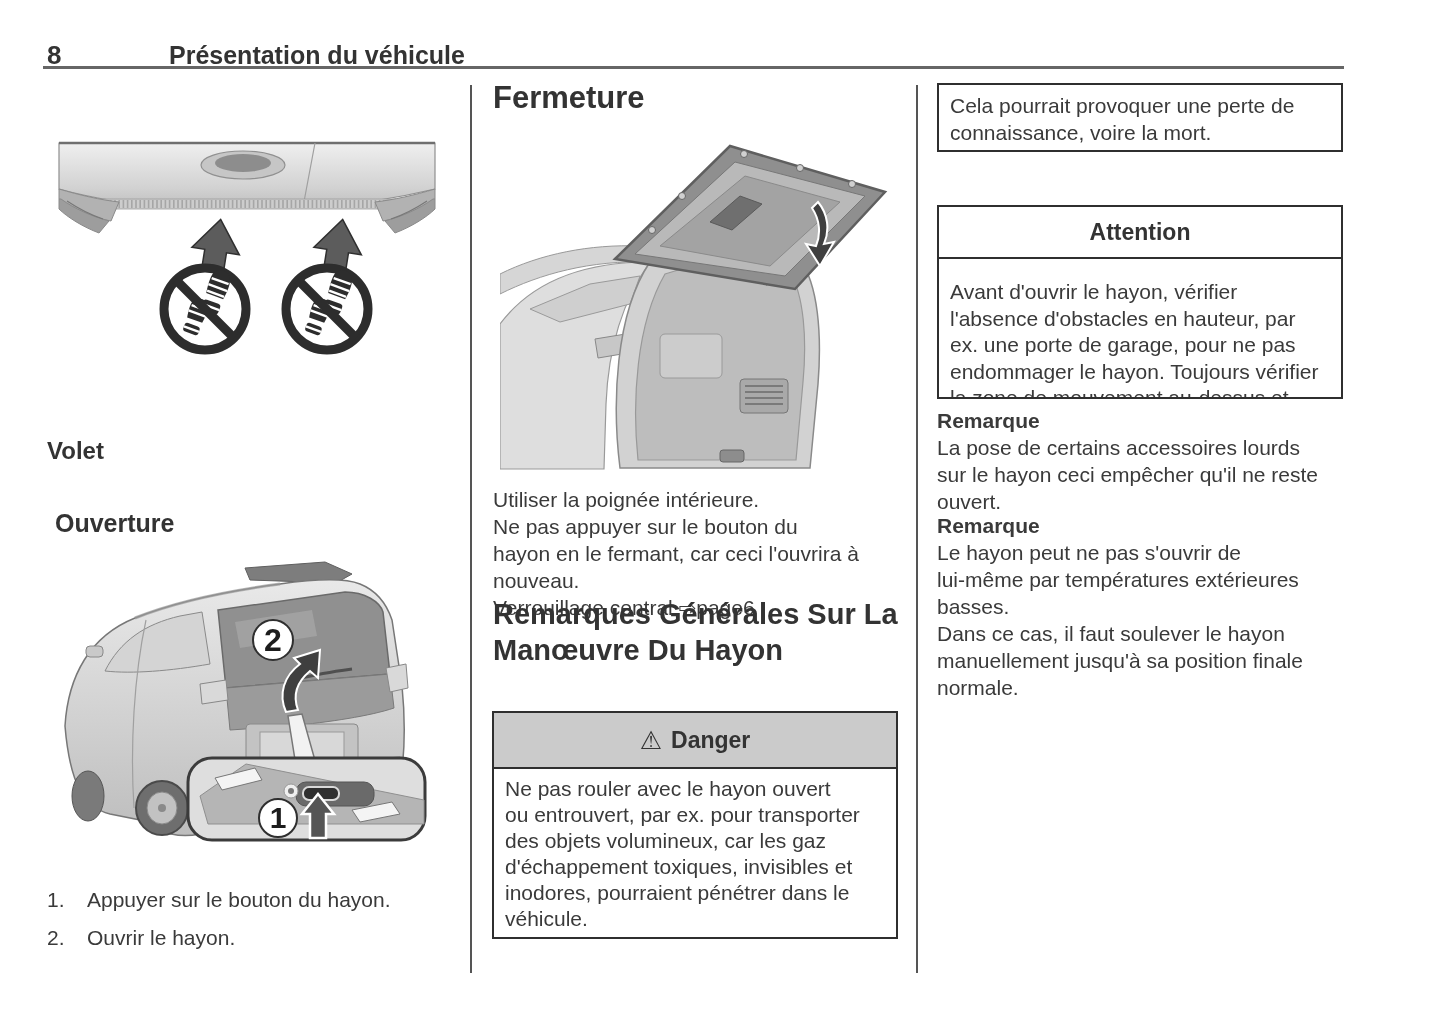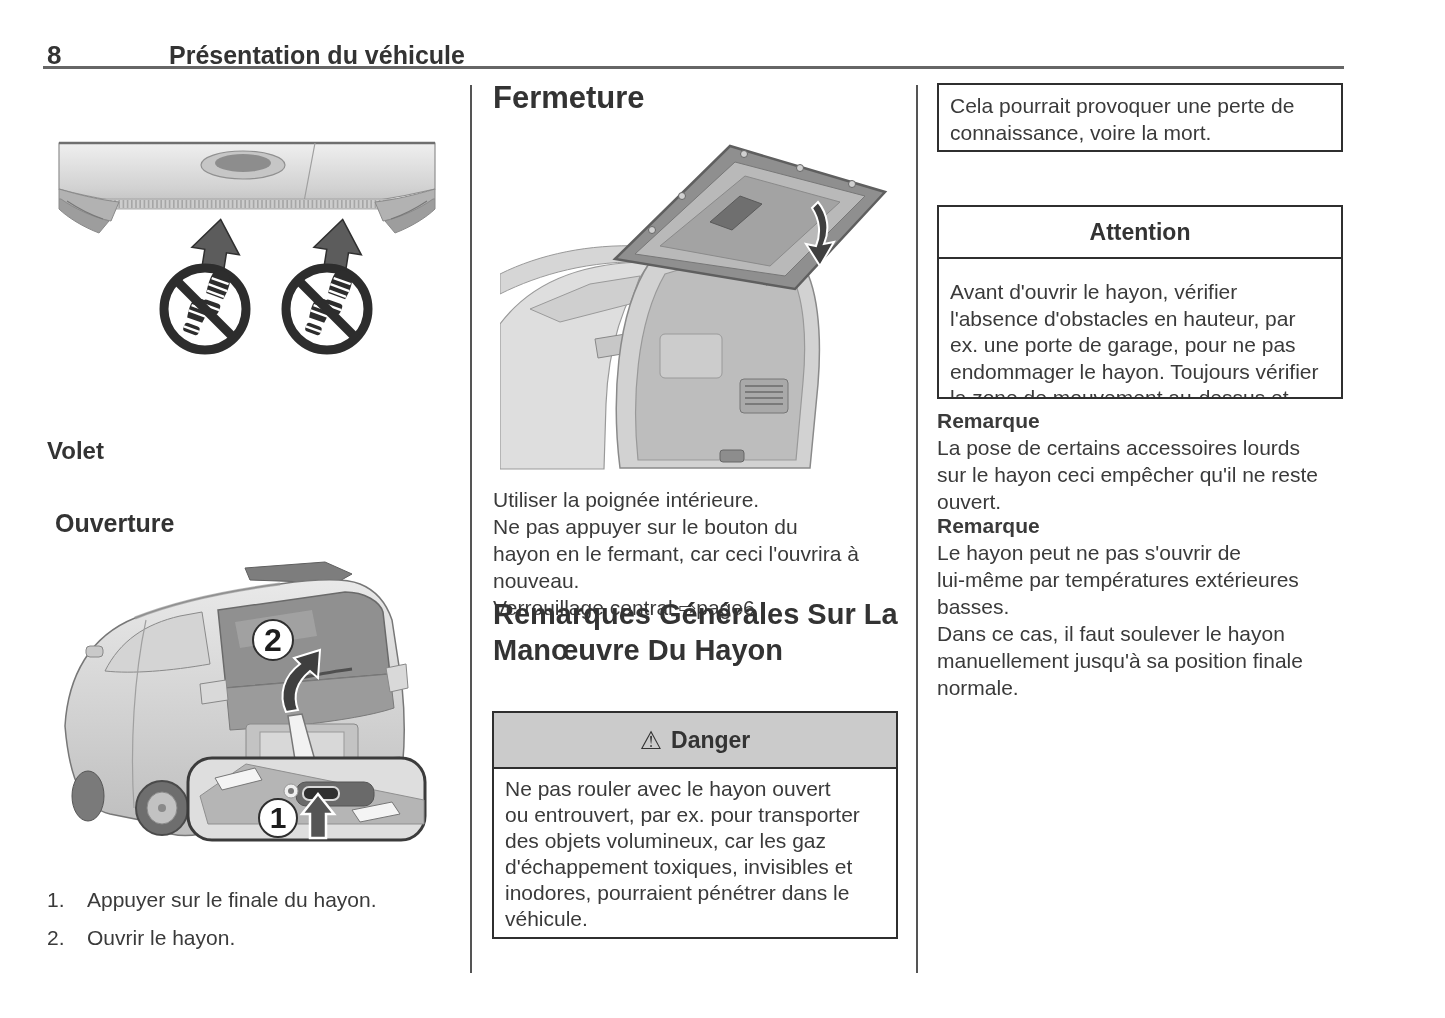--- a/index.html
+++ b/index.html
@@ -153,21 +153,21 @@
       <path d="M0,-22 L16,-2 L8,-2 L8,22 L-8,22 L-8,-2 L-16,-2 Z" fill="#555555" stroke="#ffffff" stroke-width="2.5"></path>
     </g>
   </svg>
   <div class="callout-badge" style="left:202px;top:63px;width:42px;height:42px;font-size:32px;">2</div>
   <div class="callout-badge" style="left:208px;top:242px;width:40px;height:40px;font-size:30px;">1</div>
 </div>
 
 <div class="abs steps" style="left:47px;top:886px;width:420px;">
   <div class="step">
     <span class="step-num">1.</span>
-    <span>Appuyer sur le finale du hayon.</span>
+    <span>Appuyer sur le bouton du hayon.</span>
   </div>
   <div class="step">
     <span class="step-num">2.</span>
     <span>Ouvrir le hayon.</span>
   </div>
 </div>
 
 <div class="abs h-big" style="left:493px;top:80px;">Fermeture</div>
 
 <svg class="abs illu" style="left:500px;top:134px;" width="400" height="336" viewBox="0 0 400 336">

